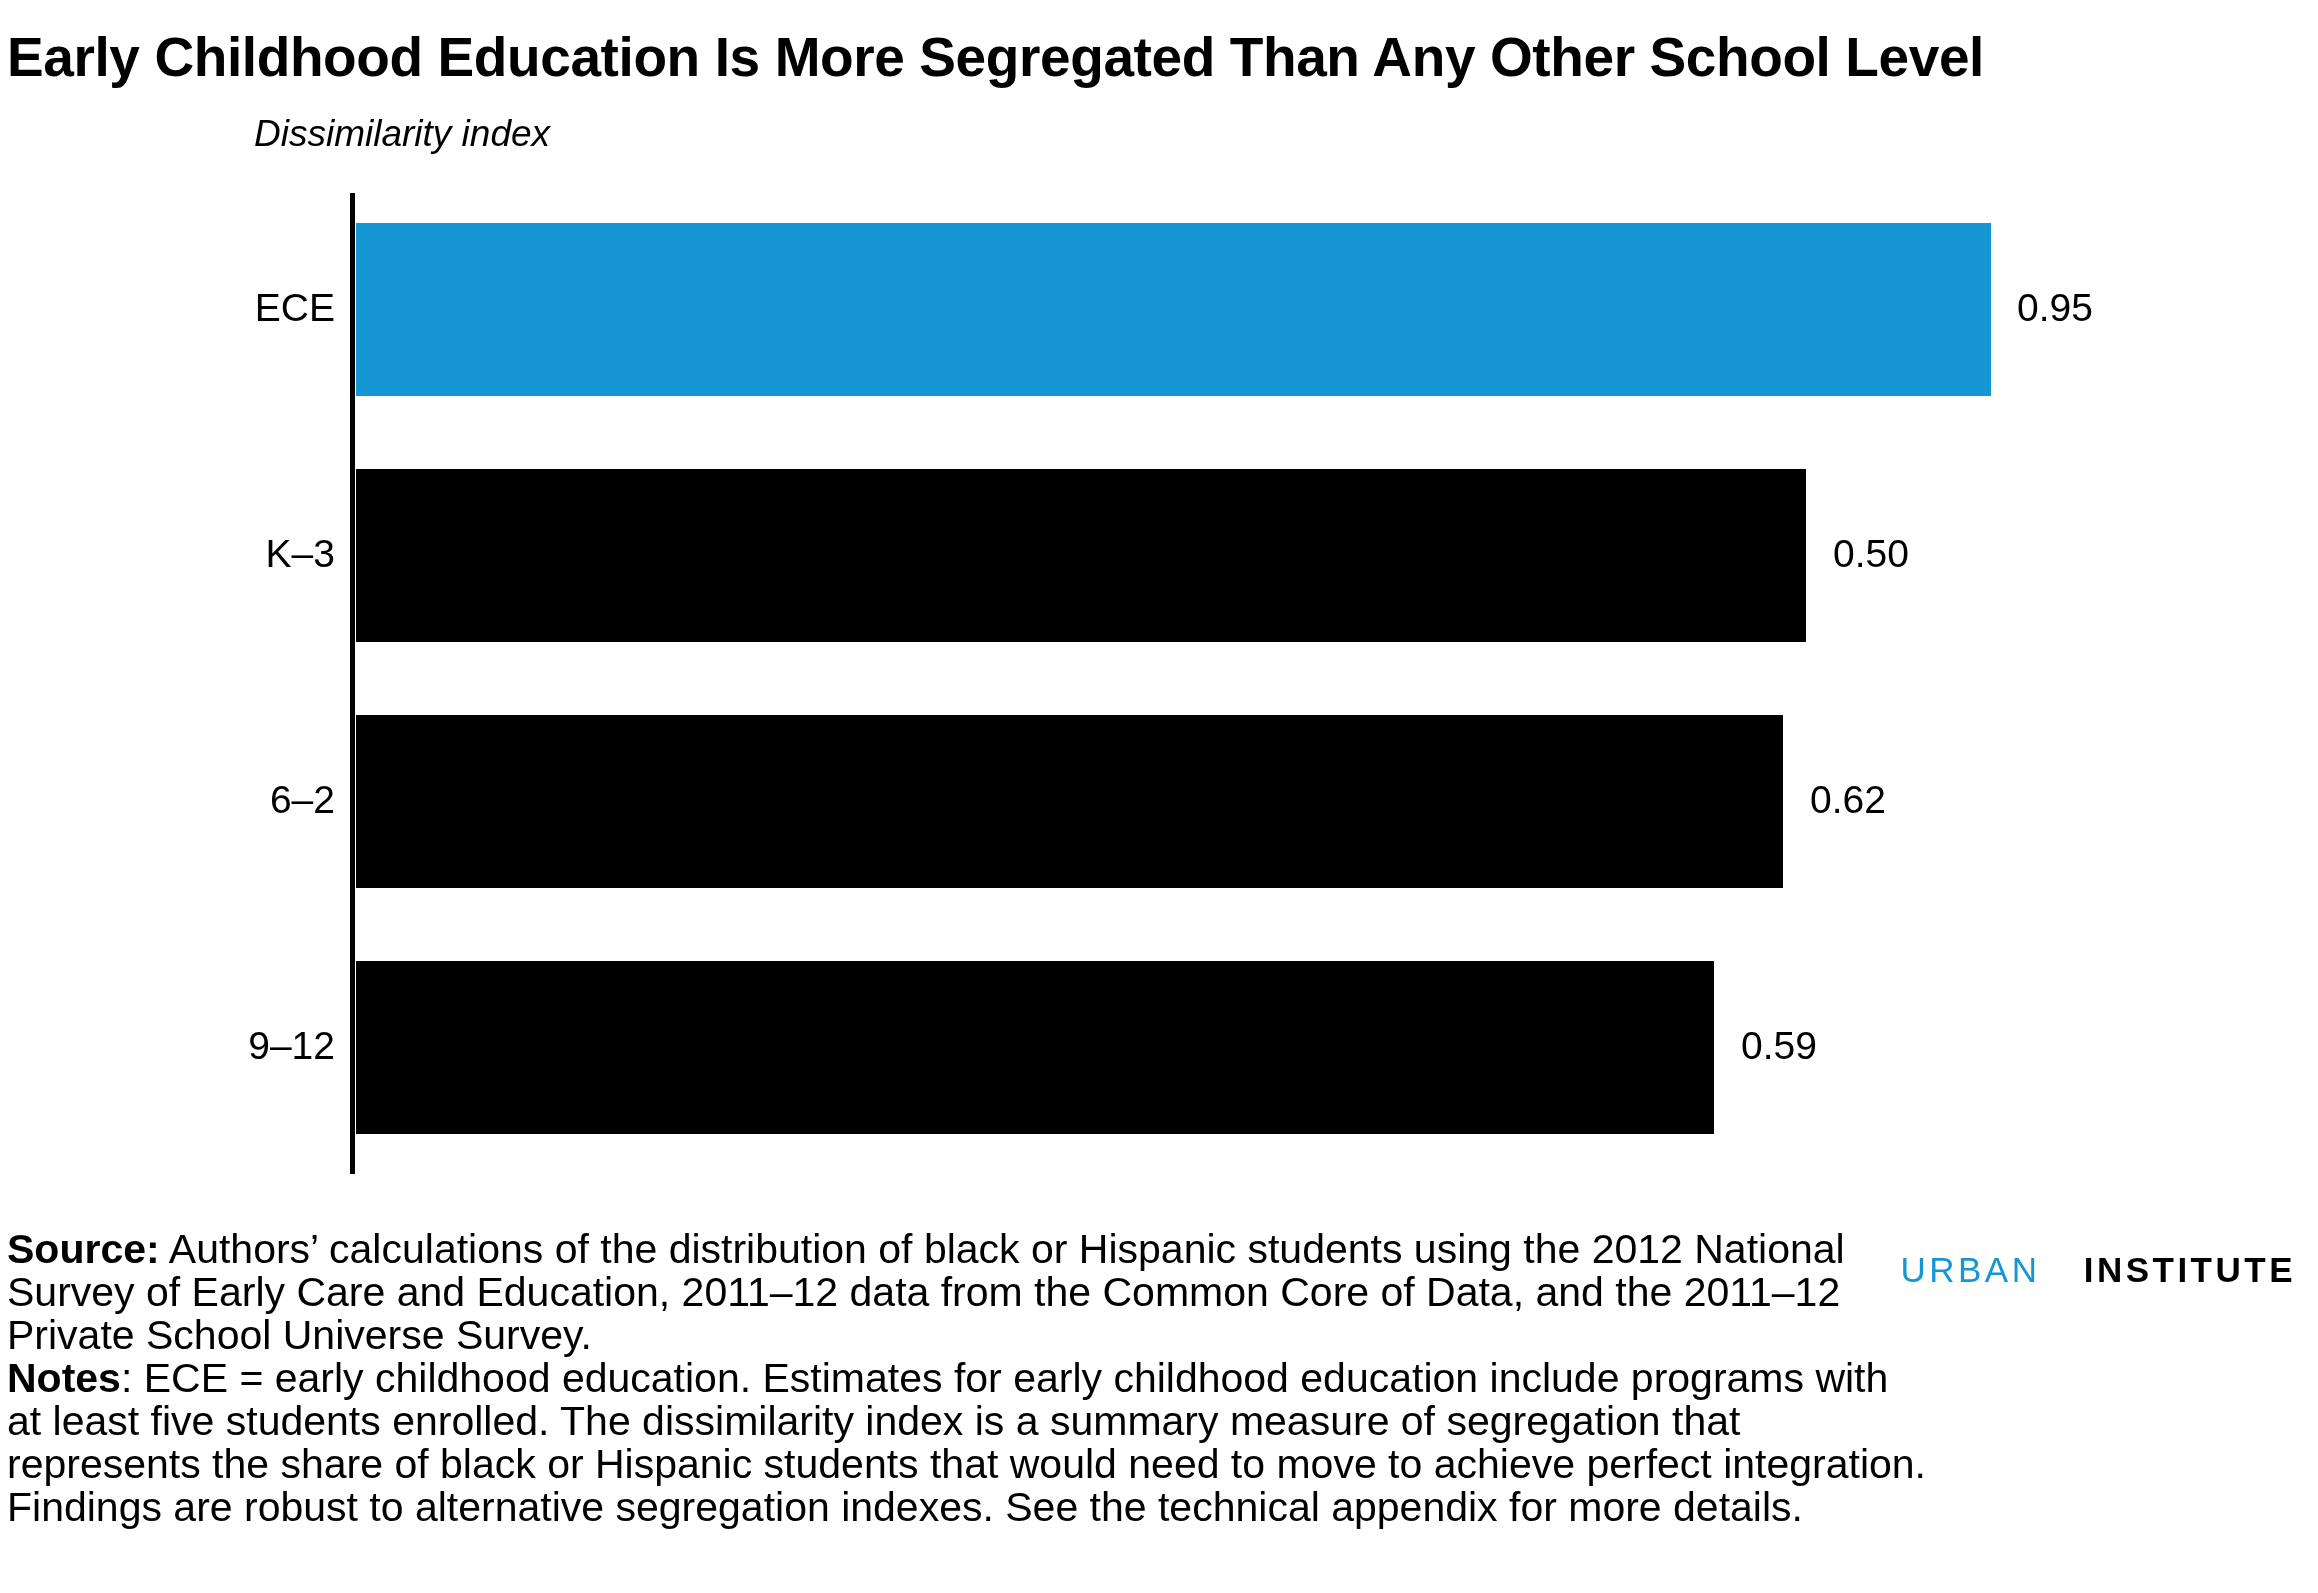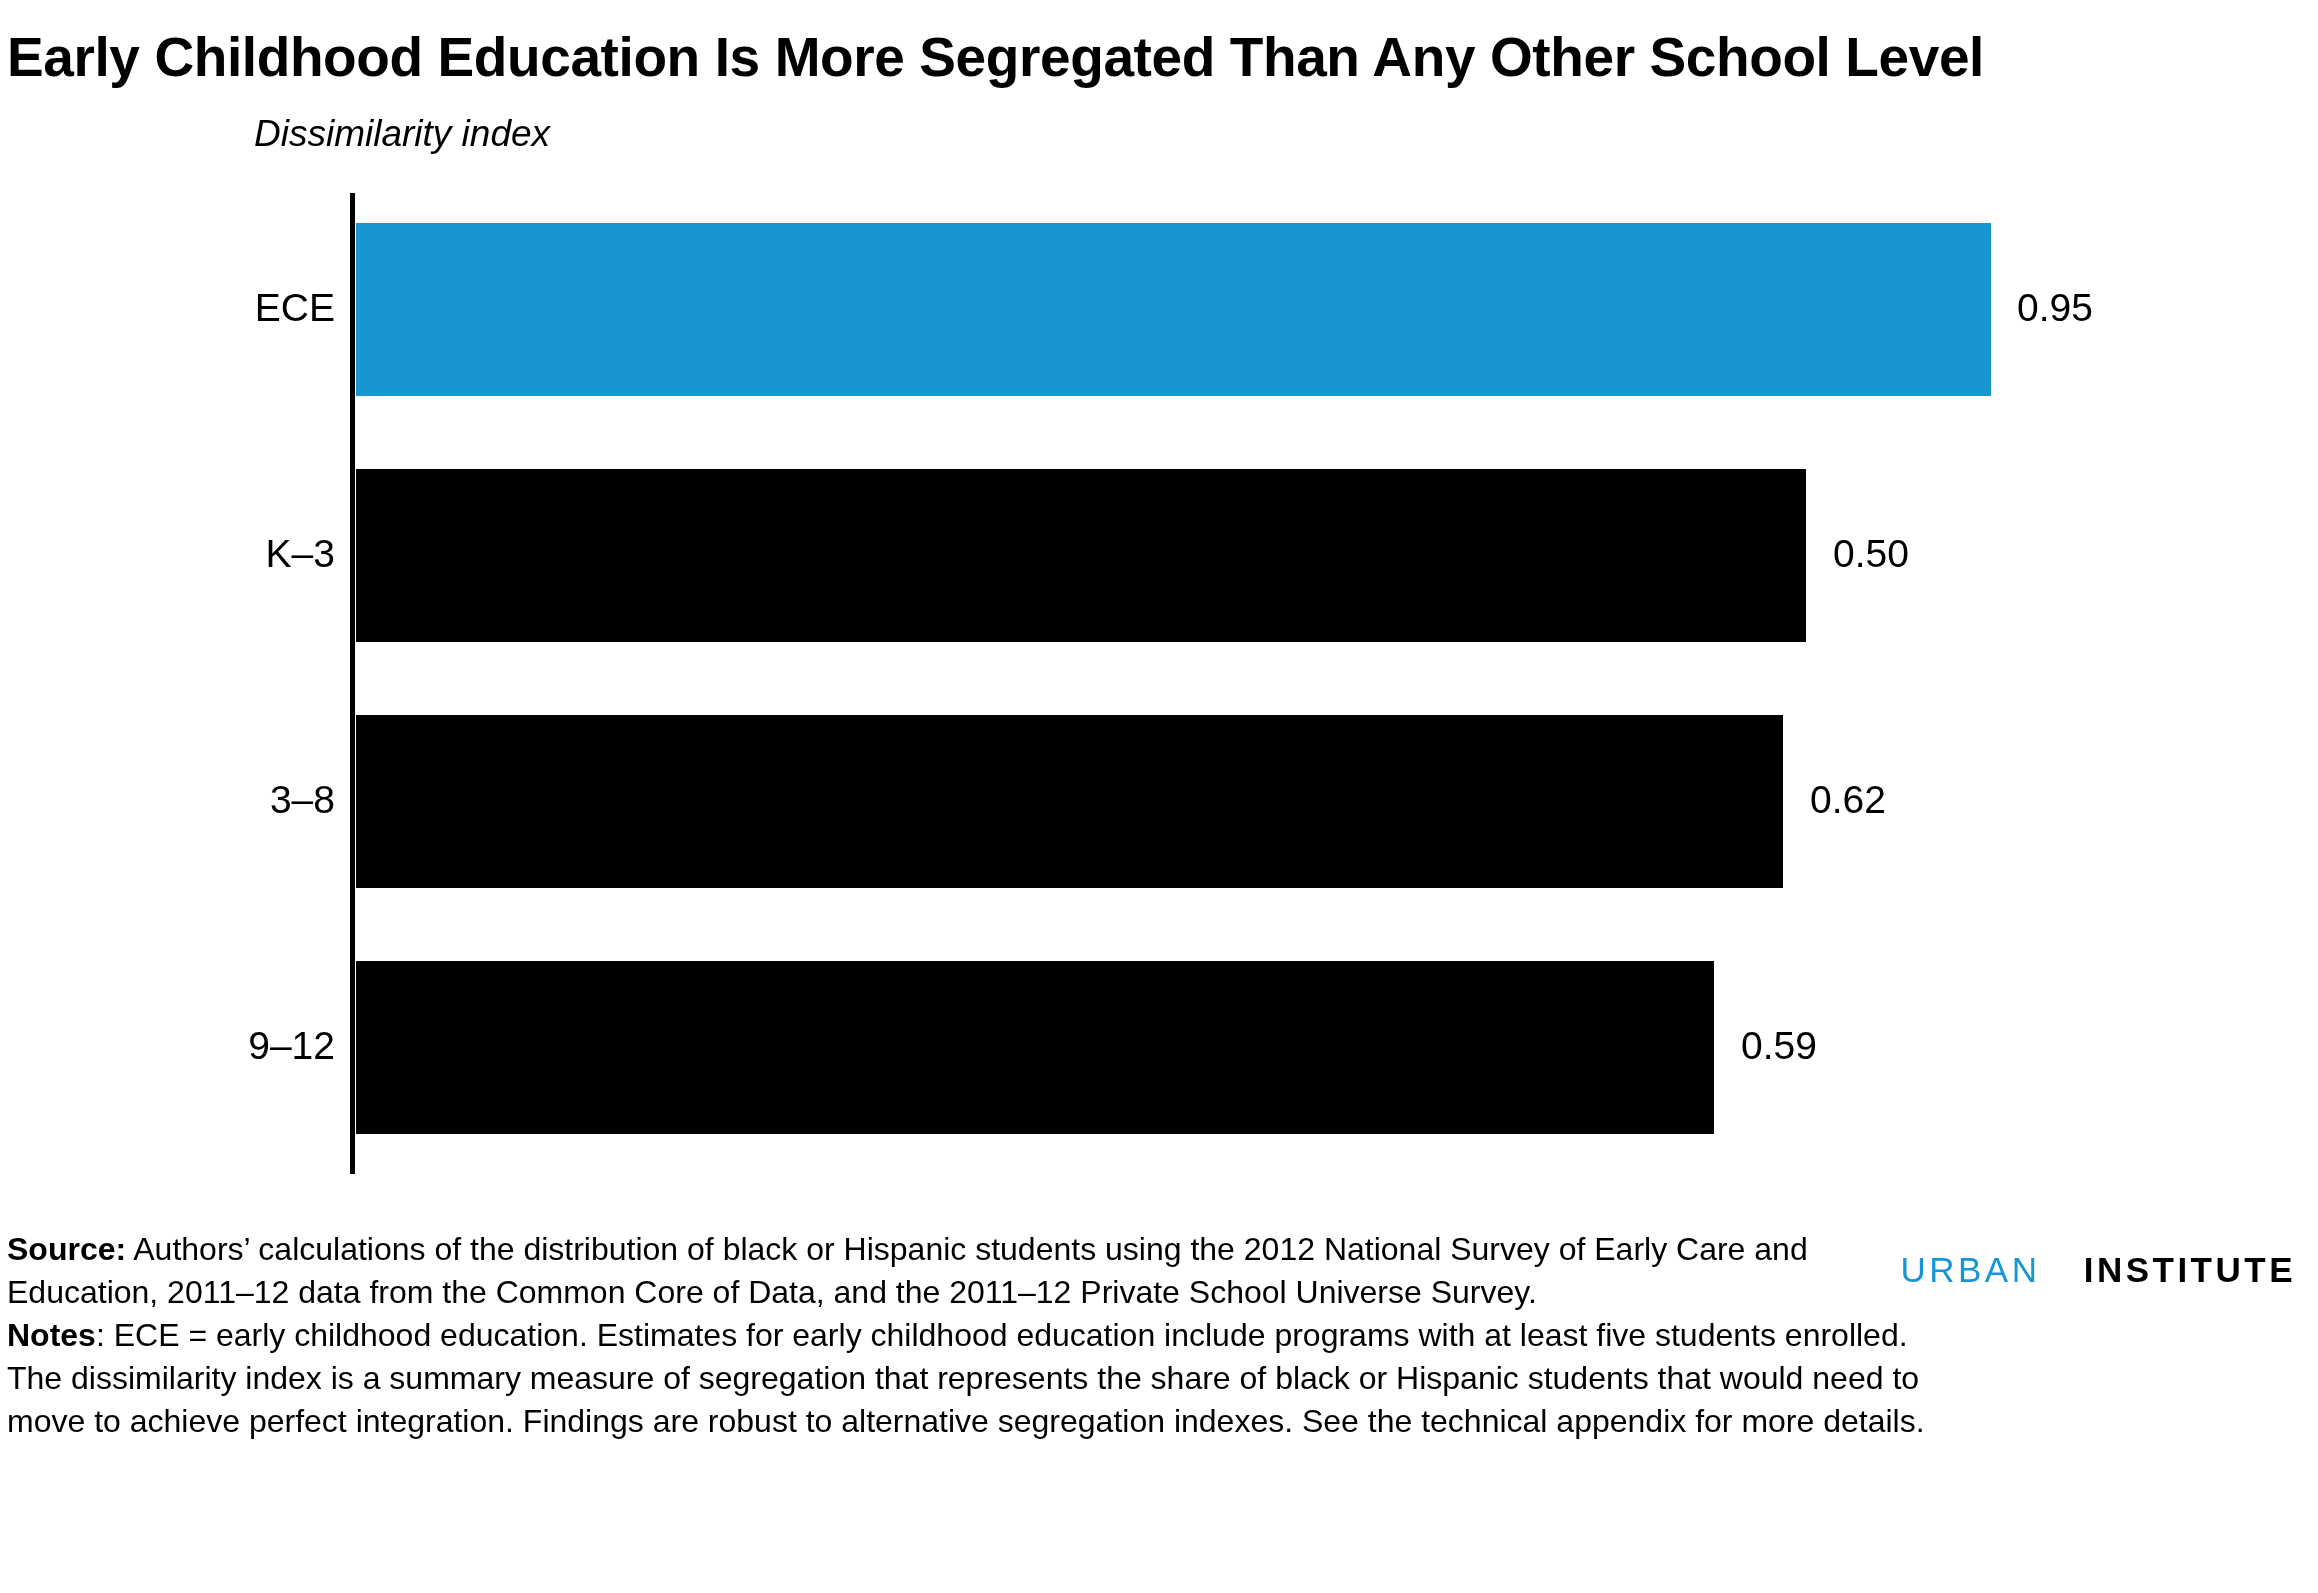--- a/index.html
+++ b/index.html
@@ -104,21 +104,21 @@
     color: #000;
     line-height: 53px;
     white-space: nowrap;
   }
 
   .footer {
     position: absolute;
     left: 7px;
     top: 1228px;
     width: 1919px;
-    font-size: 32px;
+    font-size: 41px;
     line-height: 43px;
     color: #000;
   }
   .footer p {
     margin: 0;
   }
   .footer .lbl {
     font-weight: bold;
   }
 
@@ -160,21 +160,21 @@
         <div class="bar-val" id="val0" style="left: 1661px;">0.95</div>
       </div>
 
       <div class="bar-row">
         <div class="bar-cat">K–3</div>
         <div class="bar" id="bar1" style="width: 1450px; background: rgb(0, 0, 0);"></div>
         <div class="bar-val" id="val1" style="left: 1477px;">0.50</div>
       </div>
 
       <div class="bar-row">
-        <div class="bar-cat">3–8</div>
+        <div class="bar-cat">6–2</div>
         <div class="bar" id="bar2" style="width: 1427px; background: rgb(0, 0, 0);"></div>
         <div class="bar-val" id="val2" style="left: 1454px;">0.62</div>
       </div>
 
       <div class="bar-row">
         <div class="bar-cat">9–12</div>
         <div class="bar" id="bar3" style="width: 1358px; background: rgb(0, 0, 0);"></div>
         <div class="bar-val" id="val3" style="left: 1385px;">0.59</div>
       </div>
 

